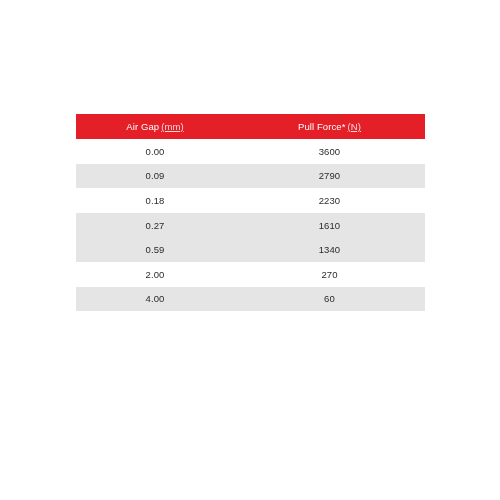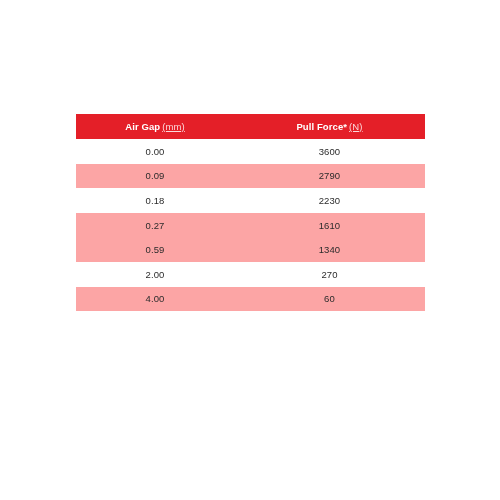--- a/index.html
+++ b/index.html
@@ -44,36 +44,36 @@
     color: #ffffff;
     font-size: 9.5px;
     font-weight: normal;
     letter-spacing: 0.1px;
     white-space: nowrap;
   }
   .col-gap   { width: 158px; }
   .col-force { width: 191px; }
 
   .hd-main {
-    font-weight: bold;
+    font-weight: normal;
     color: #ffffff;
   }
   .hd-unit {
     font-weight: normal;
     color: #fbd8da;
     margin-left: 2px;
     text-decoration: underline;
   }
 
   
   #spec-table tbody tr {
     background: #ffffff;
   }
   #spec-table tbody tr.alt {
-    background: #fca5a5;
+    background: #e5e5e5;
   }
   #spec-table tbody td {
     height: 24.6px;
     padding: 0;
     text-align: center;
     vertical-align: middle;
     color: #2b2b2b;
     font-size: 9.5px;
     font-weight: normal;
     letter-spacing: 0.1px;

